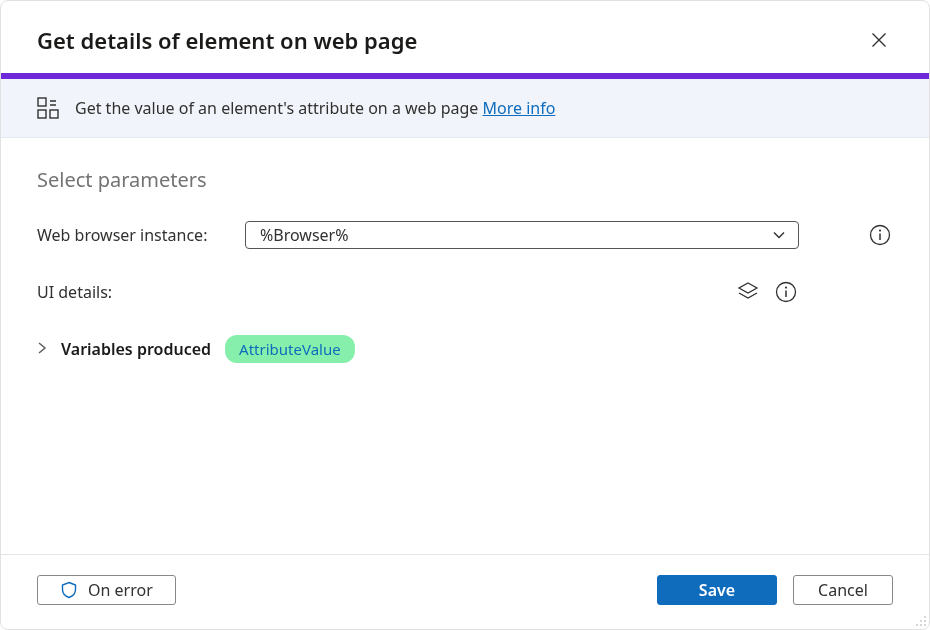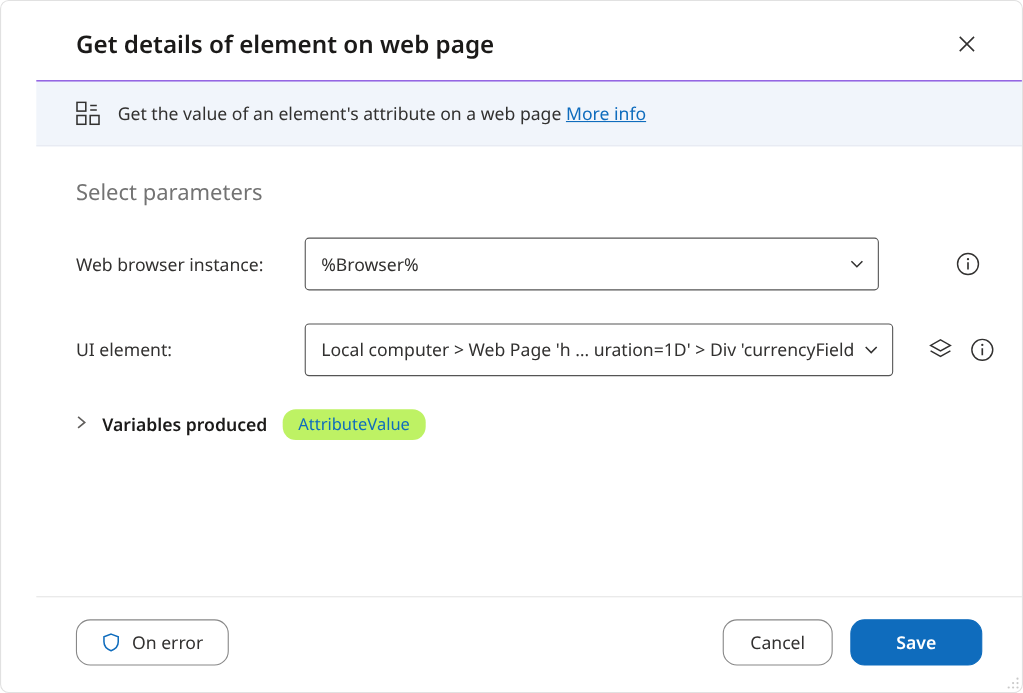--- a/index.html
+++ b/index.html
@@ -9,36 +9,35 @@
     width: 930px; height: 630px;
     overflow: hidden;
     color: #323130;
   }
   .dialog {
     width: 930px; height: 630px;
     border: 1px solid #e1e1e1;
     border-radius: 8px;
     display: flex; flex-direction: column;
     position: relative;
-    padding-left: 32px;
   }
   .titlebar {
     display: flex; align-items: center; justify-content: space-between;
     padding: 24px 36px 18px 36px;
   }
   .titlebar h1 {
     font-size: 22px; font-weight: 600; color: #1b1a19;
   }
   .close-btn {
     width: 28px; height: 28px; display: flex; align-items: center; justify-content: center;
     cursor: pointer; color: #323130;
   }
   .info-banner {
     background: #f1f5fb;
-    border-top: 1px solid #6d28d9;
+    border-top: 6px solid #6d28d9;
     border-bottom: 1px solid #e5e9f0;
     padding: 18px 36px;
     display: flex; align-items: center; gap: 16px;
     font-size: 16px; color: #323130;
   }
   .info-banner a {
     color: #0f6cbd; text-decoration: underline;
   }
   .content {
     flex: 1; padding: 28px 36px 0 36px;
@@ -52,21 +51,21 @@
     display: grid;
     grid-template-columns: 200px 1fr 86px;
     align-items: center;
     margin-bottom: 30px;
     gap: 8px;
   }
   .param-label {
     font-size: 16px; color: #323130;
   }
   .combo {
-    height: 48px; width: 100%;
+    height: 28px; width: 100%;
     border: 1px solid #555; border-radius: 4px;
     display: flex; align-items: center; justify-content: space-between;
     padding: 0 12px 0 14px;
     font-size: 16px; color: #323130;
     cursor: pointer; background: #fff;
   }
   .combo .txt { overflow: hidden; white-space: nowrap; text-overflow: clip; }
   .chev { flex: 0 0 auto; margin-left: 8px; }
   .side-icons {
     display: flex; align-items: center; justify-content: flex-end; gap: 12px;
@@ -80,32 +79,32 @@
     margin-top: 8px;
     text-align: center;
   }
   .vars-caret {
     color: #605e5c; font-size: 14px; transform: translateY(-1px);
   }
   .vars-label {
     font-size: 16px; font-weight: 600; color: #1b1a19;
   }
   .var-pill {
-    background: #bef264; color: #0f6cbd;
+    background: #86efac; color: #0f6cbd;
     border-radius: 12px; padding: 4px 14px;
     font-size: 15px;
   }
   .footer {
     border-top: 1px solid #e5e5e5;
     padding: 20px 36px 24px 36px;
     display: flex; align-items: center; justify-content: space-between;
   }
   .btn {
-    height: 42px; padding: 0 22px;
-    border-radius: 13px; font-size: 16px;
+    height: 30px; padding: 0 22px;
+    border-radius: 3px; font-size: 16px;
     display: inline-flex; align-items: center; justify-content: center; gap: 10px;
     cursor: pointer; min-width: 100px;
   }
   .btn-secondary {
     background: #fff; border: 1px solid #888; color: #323130;
   }
   .btn-primary {
     background: #0f6cbd; color: #fff; border: 1px solid #0f6cbd; font-weight: 600;
     min-width: 120px;
   }
@@ -159,27 +158,21 @@
           <svg width="22" height="22" viewBox="0 0 22 22">
               <circle cx="11" cy="11" r="9.5" stroke="#323130" stroke-width="1.3" fill="none"></circle>
               <circle cx="11" cy="6.6" r="1.05" fill="#323130"></circle>
               <path d="M11 9.5 v6.5" stroke="#323130" stroke-width="1.5"></path>
             </svg>
         </div>
       </div>
     </div>
 
     <div class="param-row">
-      <div class="param-label">UI element:</div>
-      <div class="combo">
-        <span class="txt">Local computer &gt; Web Page 'h … uration=1D' &gt; Div 'currencyField</span>
-        <svg class="chev" width="14" height="14" viewBox="0 0 14 14">
-            <path d="M2 4.5 L7 9.5 L12 4.5" stroke="#323130" stroke-width="1.4" fill="none"></path>
-          </svg>
-      </div>
+      <div class="param-label">UI details:</div>
       <div class="side-icons">
         <div class="icon-btn">
           <svg width="22" height="22" viewBox="0 0 22 22">
               <path d="M11 2 L20 7 L11 12 L2 7 Z" stroke="#323130" stroke-width="1.3" fill="none"></path>
               <path d="M2 12 L11 17 L20 12" stroke="#323130" stroke-width="1.3" fill="none"></path>
             </svg>
         </div>
         <div class="icon-btn">
           <svg width="22" height="22" viewBox="0 0 22 22">
               <circle cx="11" cy="11" r="9.5" stroke="#323130" stroke-width="1.3" fill="none"></circle>
@@ -204,25 +197,25 @@
   </div>
 
   <div class="footer">
     <div class="btn btn-secondary">
       <svg class="onerr-icon" width="18" height="18" viewBox="0 0 18 18">
           <path d="M9 1.5 L15.5 4 v4.5 c0 4 -3 6.8 -6.5 8 c-3.5 -1.2 -6.5 -4 -6.5 -8 V4 Z" stroke="#0f6cbd" stroke-width="1.4" fill="none"></path>
         </svg>
       <span>On error</span>
     </div>
     <div class="footer-right">
+      <div class="btn btn-primary">
+        <span>Save</span>
+      </div>
       <div class="btn btn-secondary">
         <span>Cancel</span>
-      </div>
-      <div class="btn btn-primary">
-        <span>Save</span>
       </div>
     </div>
   </div>
 
   <svg class="resize-grip" viewBox="0 0 14 14">
     <circle cx="12" cy="4" r="1" fill="#888"></circle>
     <circle cx="8" cy="8" r="1" fill="#888"></circle>
       <circle cx="12" cy="8" r="1" fill="#888"></circle>
     <circle cx="4" cy="12" r="1" fill="#888"></circle>
       <circle cx="8" cy="12" r="1" fill="#888"></circle>

